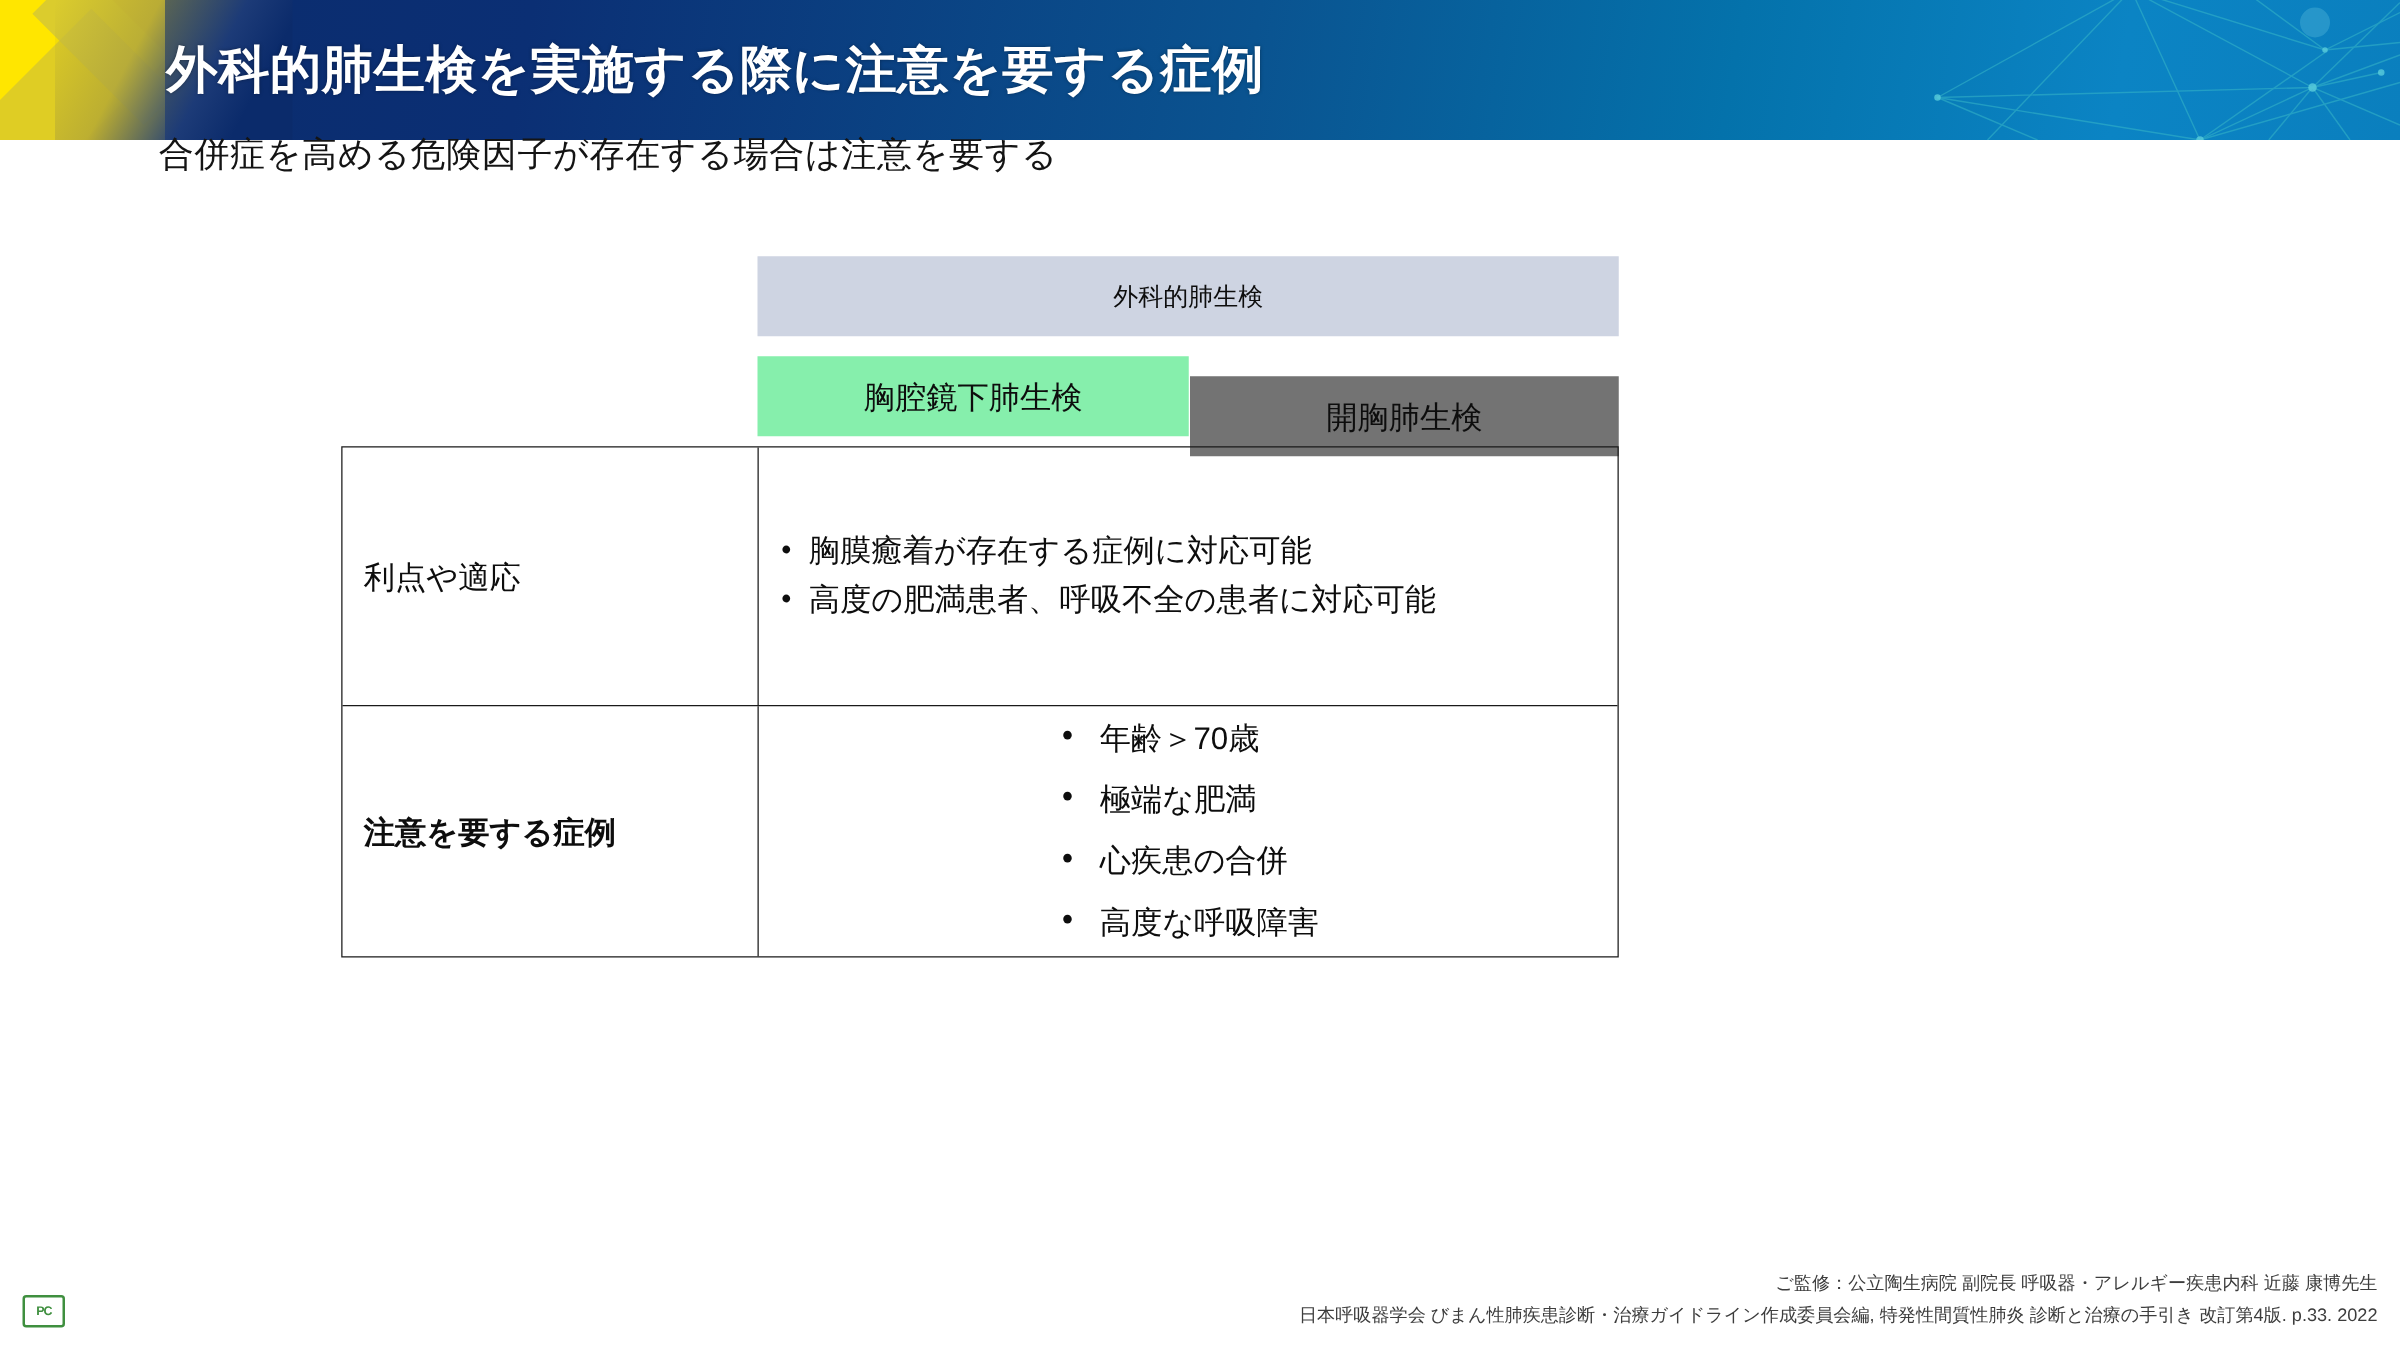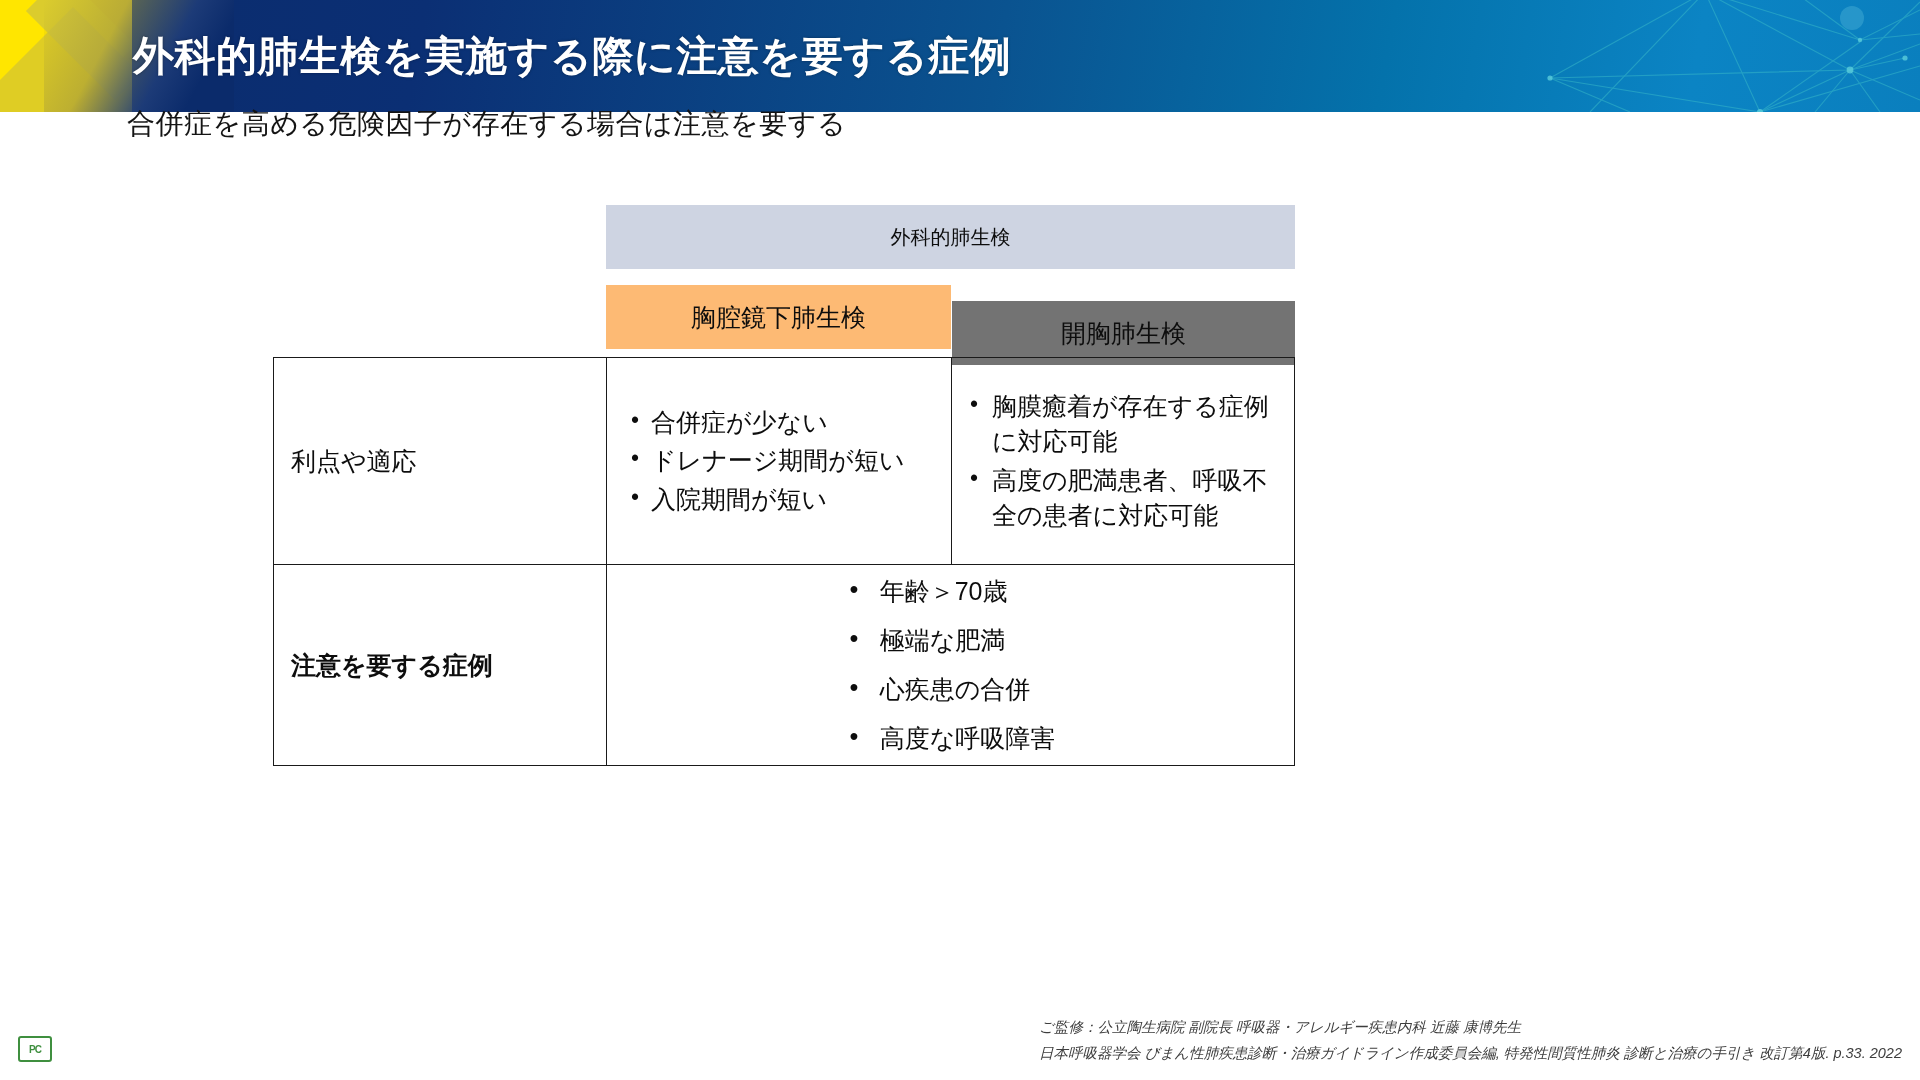--- a/index.html
+++ b/index.html
@@ -130,21 +130,21 @@
     color: #0d0d0d;
   }
 
   
   .hdr-sub-left {
     position: absolute;
     left: 333px;
     top: 80px;
     width: 345px;
     height: 64px;
-    background: #fdba74;
+    background: #86efac;
     display: flex;
     align-items: center;
     justify-content: center;
     font-size: 25px;
     color: #0d0d0d;
     text-align: right;
   }
   .hdr-sub-right {
     position: absolute;
     left: 679px;
@@ -248,23 +248,22 @@
     top: -2px;
     font-size: 24px;
     font-weight: bold;
   }
 
   
   .footer {
     position: absolute;
     right: 18px;
     bottom: 14px;
-    text-align: left;
+    text-align: right;
     color: #3d3d3d;
-    font-style: italic;
   }
   .footer div {
     font-size: 14.5px;
     line-height: 1.75;
     white-space: nowrap;
   }
 
   .logo {
     position: absolute;
     left: 18px;
@@ -338,27 +337,20 @@
 
     <div class="hdr-sub-left">胸腔鏡下肺生検</div>
 
     <div class="hdr-sub-right">開胸肺生検</div>
 
     <div class="tbl-body">
 
       <div class="tbl-row row1">
         <div class="cell-label">利点や適応</div>
 
-        <div class="cell-mid">
-          <ul class="bullets">
-            <li>合併症が少ない</li>
-            <li>ドレナージ期間が短い</li>
-            <li>入院期間が短い</li>
-          </ul>
-        </div>
 
         <div class="cell-right">
           <ul class="bullets hang">
             <li>胸膜癒着が存在する症例に対応可能</li>
             <li>高度の肥満患者、呼吸不全の患者に対応可能</li>
           </ul>
         </div>
       </div>
 
       <div class="tbl-row row2">

